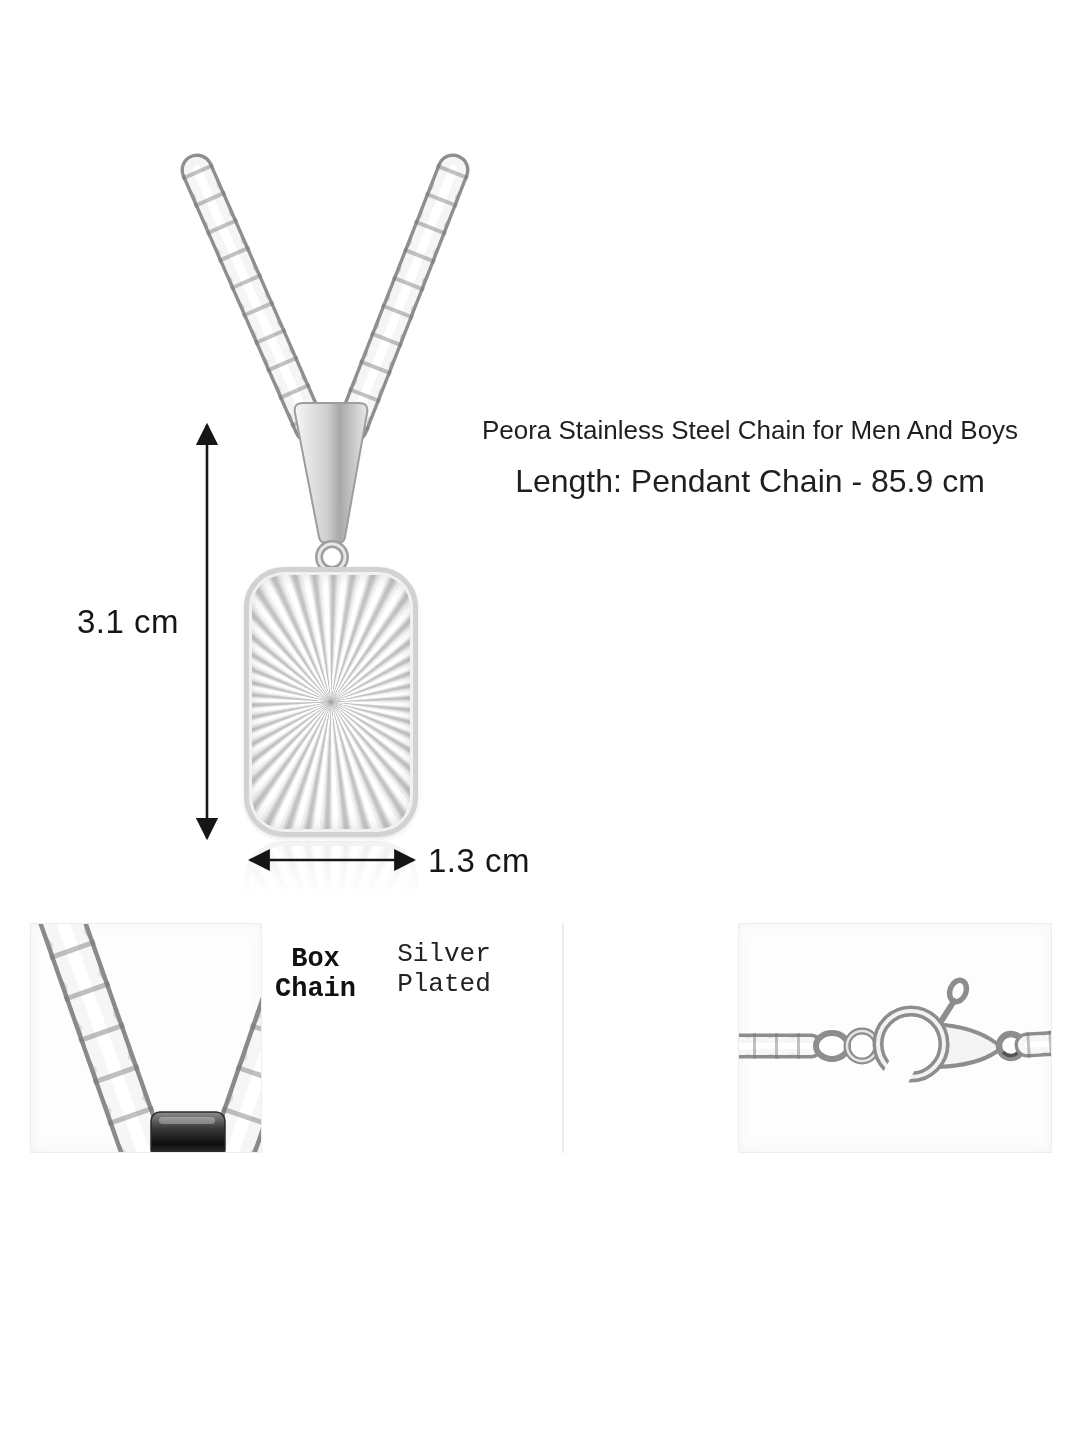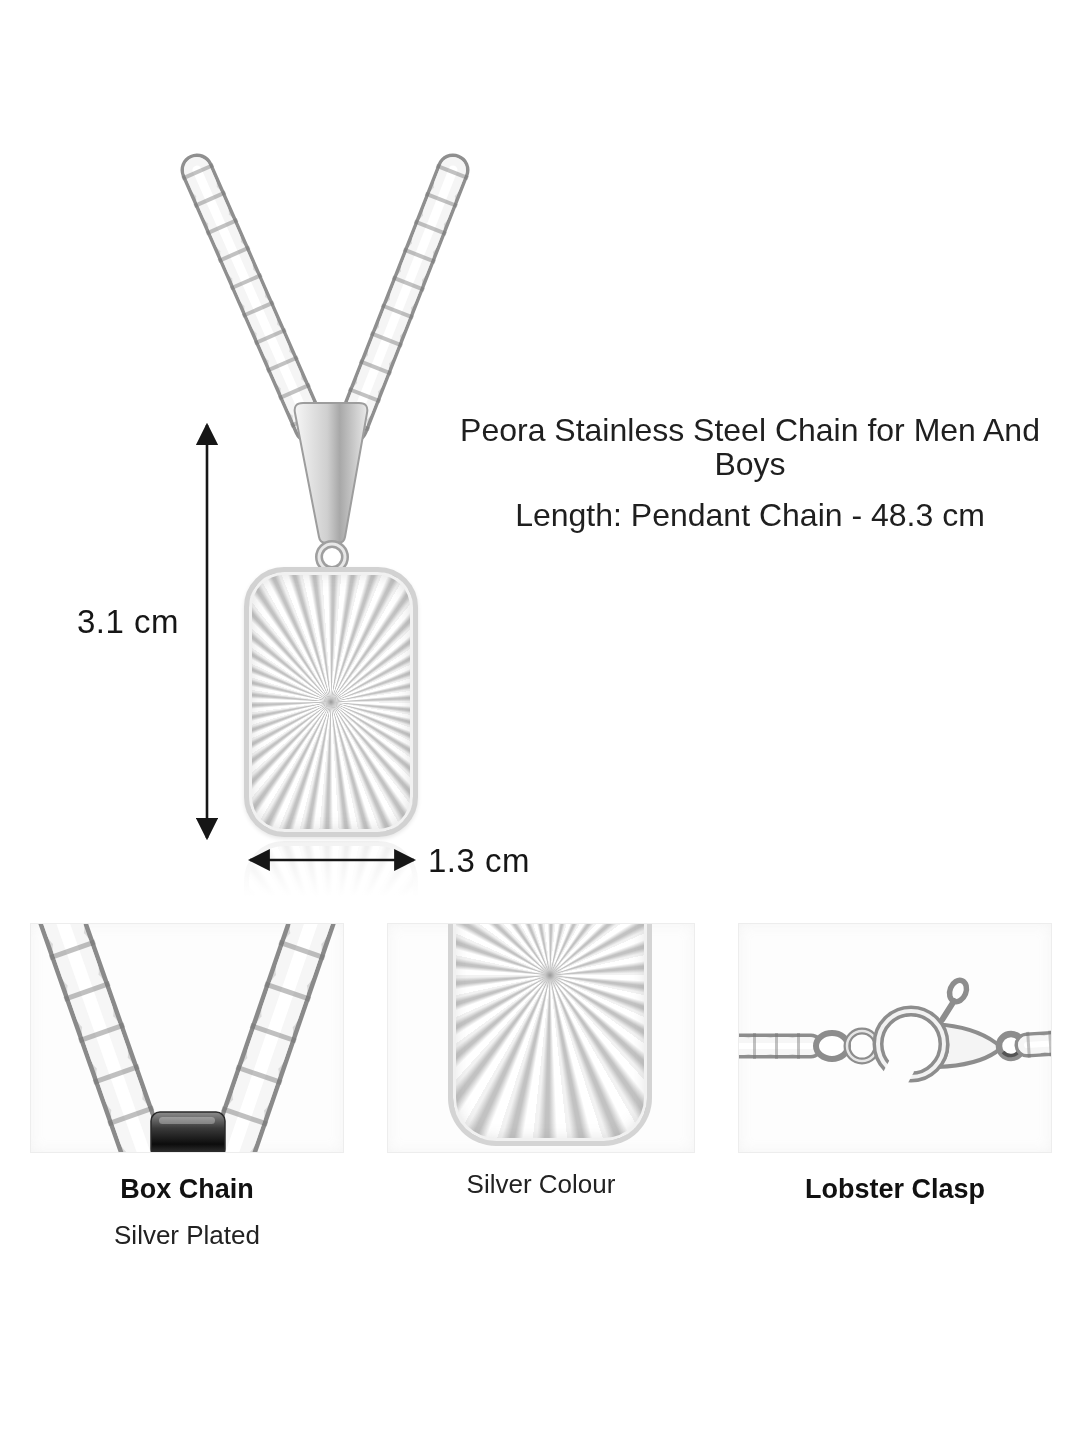--- a/index.html
+++ b/index.html
@@ -53,27 +53,27 @@
 
   
   .dims{position:absolute;left:0;top:0;z-index:4;}
   .dim-line{stroke:#161616;stroke-width:2.6;}
   .dim-label{position:absolute;z-index:5;font-size:33px;line-height:38px;color:#161616;letter-spacing:.5px;text-align:right;}
   .dim-height{left:68px;top:603px;width:120px;text-align:center;}
   .dim-width{left:428px;top:842px;}
 
   
   .title-block{position:absolute;left:425px;top:413px;width:650px;text-align:center;z-index:5;}
-  .title-main{font-size:32px;line-height:34px;color:#1f1f1f;}
+  .title-main{font-size:26px;line-height:34px;color:#1f1f1f;}
   .title-sub{margin-top:18px;font-size:32px;line-height:33px;color:#1f1f1f;}
 
   
   .features{position:absolute;left:30px;top:923px;width:1022px;z-index:5;
     display:grid;grid-template-columns:1fr 1fr 1fr;column-gap:43px;}
-  .feature{display:flex;flex-direction:column;}
+  .feature{display:flex;font-family:Liberation Mono, monospace;}
   .panel{position:relative;height:230px;background:#fdfdfd;border:1px solid #ededed;
     box-sizing:border-box;overflow:hidden;box-shadow:inset 0 0 14px rgba(180,180,180,.12);}
   .feature-title{margin-top:21px;text-align:center;font-weight:bold;font-size:27px;line-height:30px;color:#111;}
   .feature-sub{margin-top:16px;text-align:center;font-size:26px;line-height:30px;color:#222;}
 
   
   .closeup{
     position:absolute;left:60px;top:-42px;width:204px;height:264px;
     border-radius:0 0 48px 48px;border:5px solid #d4d4d4;border-top:none;box-sizing:border-box;
     background-color:#e9e9e9;
@@ -133,21 +133,21 @@
   <svg class="dims" width="1080" height="912" viewBox="0 0 1080 912">
     <line class="dim-line" x1="207" y1="425" x2="207" y2="838" marker-start="url(#ah)" marker-end="url(#ah)"></line>
     <line class="dim-line" x1="250" y1="860" x2="414" y2="860" marker-start="url(#ah)" marker-end="url(#ah)"></line>
   </svg>
 
   <div class="dim-label dim-height">3.1 cm</div>
   <div class="dim-label dim-width">1.3 cm</div>
 
   <div class="title-block">
     <div class="title-main">Peora Stainless Steel Chain for Men And Boys</div>
-    <div class="title-sub">Length: Pendant Chain - 48.3 cm</div>
+    <div class="title-sub">Length: Pendant Chain - 85.9 cm</div>
   </div>
 
   <div class="features">
 
     <div class="feature">
       <div class="panel">
         <svg width="312" height="228" viewBox="0 0 312 228">
           <defs>
             <linearGradient id="beadGrad" x1="0" y1="0" x2="0" y2="1">
               <stop offset="0" stop-color="#8d8d8d"></stop>
@@ -177,21 +177,20 @@
         </svg>
       </div>
       <div class="feature-title">Box Chain</div>
       <div class="feature-sub">Silver Plated</div>
     </div>
 
     <div class="feature">
       <div class="panel">
         <div class="closeup"></div>
       </div>
-      <div class="feature-sub">Silver Colour</div>
     </div>
 
     <div class="feature">
       <div class="panel">
         <svg width="312" height="228" viewBox="0 0 312 228">
           <g>
             <line class="sA" x1="-8" y1="122" x2="72" y2="122"></line>
             <line class="sB" x1="-8" y1="122" x2="72" y2="122"></line>
             <line class="sC" x1="-8" y1="122" x2="72" y2="122"></line>
             <line class="sD" x1="-8" y1="122" x2="72" y2="122"></line>
@@ -220,17 +219,16 @@
 
           <g>
             <line class="sA" x1="288" y1="121" x2="320" y2="119"></line>
             <line class="sB" x1="288" y1="121" x2="320" y2="119"></line>
             <line class="sC" x1="288" y1="121" x2="320" y2="119"></line>
             <line class="sD" x1="288" y1="121" x2="320" y2="119"></line>
             <line class="sE" x1="288" y1="121" x2="320" y2="119"></line>
           </g>
         </svg>
       </div>
-      <div class="feature-title">Lobster Clasp</div>
     </div>
 
   </div>
 </div>
 
 </body></html>

